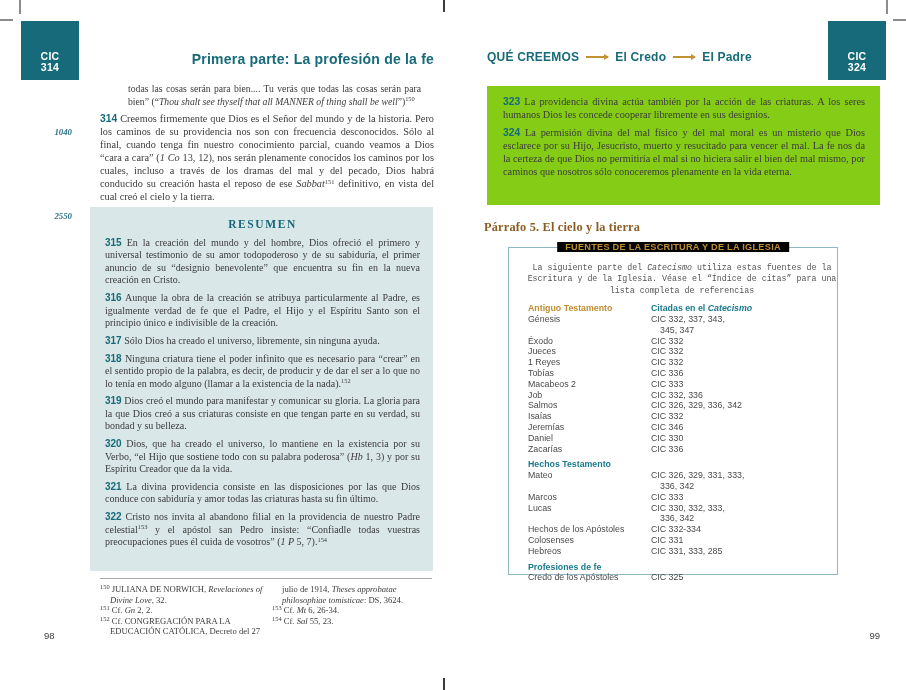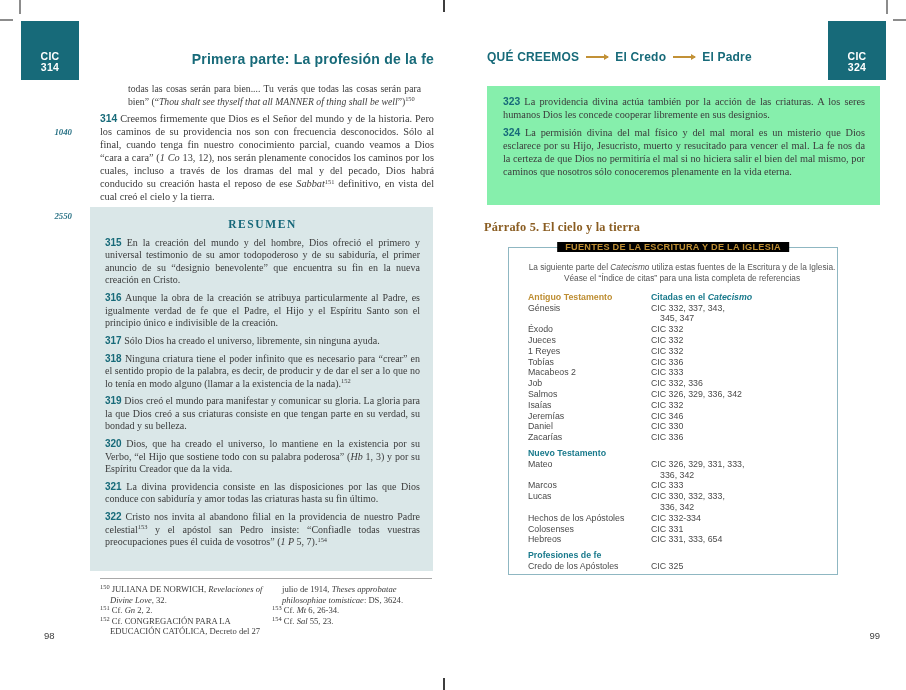--- a/index.html
+++ b/index.html
@@ -41,21 +41,21 @@
   .resumenbox{
     position:absolute;left:90px;top:207px;width:343px;height:364px;background:#dae7e8;
     box-sizing:border-box;padding:9px 13px 20px 15px;overflow:hidden;
   }
   .resumen-title{
     text-align:center;font-weight:bold;color:#17687a;font-size:11.5px;
     letter-spacing:1.6px;margin:2px 0 7px 0;font-family:"Liberation Serif", serif;
   }
   .resumenbox p{margin:0 0 5.5px 0;font-size:10px;line-height:12.4px;text-align:justify;}
   .rightbox{
-    position:absolute;left:487px;top:86px;width:393px;height:119px;background:#86efac;
+    position:absolute;left:487px;top:86px;width:393px;height:119px;background:#84cc16;
     box-sizing:border-box;padding:10px 15px 8px 16px;overflow:hidden;
   }
   .rightbox p{margin:0 0 6px 0;font-size:10.3px;line-height:12.7px;text-align:justify;}
   
   .fnrule{position:absolute;left:100px;top:578px;width:332px;height:1px;background:#a9a9a9;}
   .fncol{position:absolute;font-size:8.6px;line-height:10.6px;}
   .fn{padding-left:10px;text-indent:-10px;}
   .pagenum{position:absolute;font-family:"Liberation Sans", sans-serif;font-size:9.5px;color:#3d3d3d;}
   
   .parrafo{
@@ -66,21 +66,21 @@
   .fuentes{
     position:absolute;left:508px;top:247px;width:330px;height:328px;
     border:1.2px solid #8fb7c2;box-sizing:border-box;
   }
   .fuentes-title{
     position:absolute;top:-6px;left:50%;transform:translateX(-50%);background:#000000;
     padding:0 8px;white-space:nowrap;font-family:"Liberation Sans", sans-serif;
     font-weight:bold;color:#be8e33;font-size:9.2px;letter-spacing:.25px;
   }
   .fuentes-intro{
-    margin:14px 0 0 18px;font-family:Liberation Sans, sans-serif;font-size:8.3px;
+    margin:14px 0 0 18px;font-family:Liberation Mono, monospace;font-size:8.3px;
     line-height:11.4px;color:#555555;text-align:center;
   }
   .ftable{margin:7px 0 0 19px;width:295px;font-family:"Liberation Sans", sans-serif;
     font-size:8.8px;line-height:10.8px;color:#4a4a4a;}
   .fsection-h{font-weight:bold;margin-top:5px;}
   .fsection-h.teal{color:#1a7a8c;}
   .fhead-row{display:flex;}
   .fhead-row .h-left{width:123px;flex:none;font-weight:bold;color:#be8e33;}
   .fhead-row .h-right{flex:1;font-weight:bold;color:#1a7a8c;}
   .frow{display:flex;}
@@ -217,21 +217,21 @@
       </div>
       <div class="frow">
         <span class="book">Daniel</span>
         <span class="refs"><span>CIC 330</span></span>
       </div>
       <div class="frow">
         <span class="book">Zacarías</span>
         <span class="refs"><span>CIC 336</span></span>
       </div>
 
-      <div class="fsection-h teal">Nuevo Testamento</div>
+      <div class="fsection-h teal">Hechos Testamento</div>
       <div class="frow">
         <span class="book">Mateo</span>
         <span class="refs"><span>CIC 326, 329, 331, 333,</span><span class="refs2">336, 342</span></span>
       </div>
       <div class="frow">
         <span class="book">Marcos</span>
         <span class="refs"><span>CIC 333</span></span>
       </div>
       <div class="frow">
         <span class="book">Lucas</span>
@@ -240,21 +240,21 @@
       <div class="frow">
         <span class="book">Hechos de los Apóstoles</span>
         <span class="refs"><span>CIC 332-334</span></span>
       </div>
       <div class="frow">
         <span class="book">Colosenses</span>
         <span class="refs"><span>CIC 331</span></span>
       </div>
       <div class="frow">
         <span class="book">Hebreos</span>
-        <span class="refs"><span>CIC 331, 333, 654</span></span>
+        <span class="refs"><span>CIC 331, 333, 285</span></span>
       </div>
 
       <div class="fsection-h teal">Profesiones de fe</div>
       <div class="frow">
         <span class="book">Credo de los Apóstoles</span>
         <span class="refs"><span>CIC 325</span></span>
       </div>
     </div>
   </div>
 

